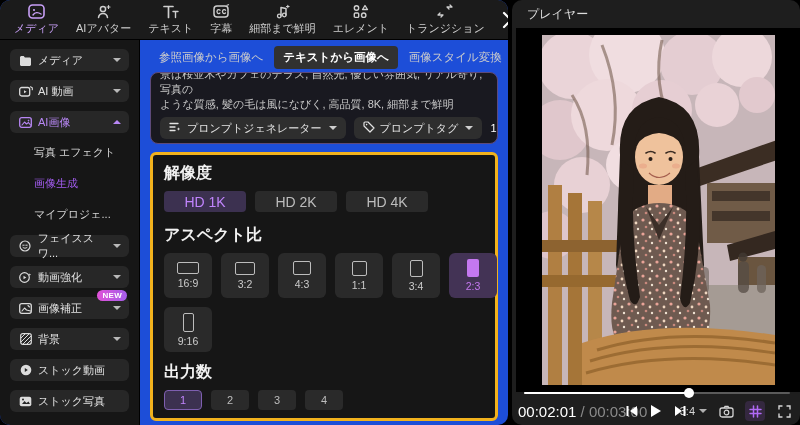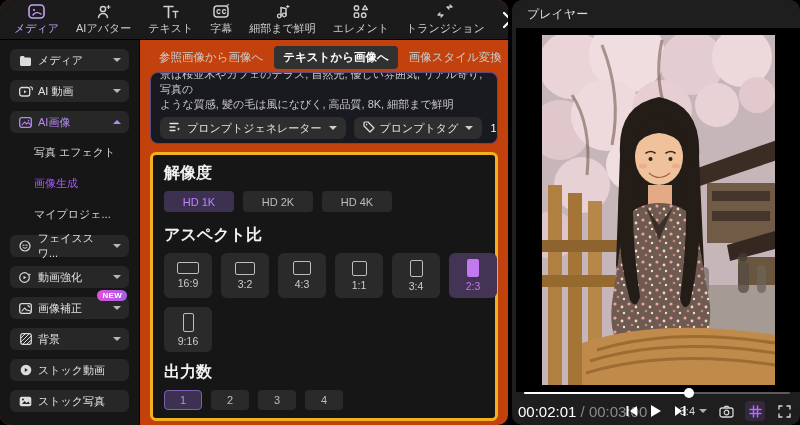--- a/index.html
+++ b/index.html
@@ -2,21 +2,21 @@
 <html><head>
 <meta charset="utf-8">
 <style>
   * { margin:0; padding:0; box-sizing:border-box; }
   html,body { width:800px; height:425px; background:#000; overflow:hidden;
     font-family:"Liberation Sans","DejaVu Sans",sans-serif; }
   .app { position:relative; width:800px; height:425px; background:#000; }
 
   
   .left-panel { position:absolute; left:0; top:0; width:508px; height:425px;
-    background:#c2410c; border-radius:10px; overflow:hidden; display:flex; flex-direction:column; }
+    background:#1d4ed8; border-radius:10px; overflow:hidden; display:flex; flex-direction:column; }
   .toolbar { height:40px; background:#1b1b1b; display:flex; align-items:center;
     padding:0 6px 0 14px; border-bottom:1px solid #000; flex-shrink:0; }
   .tb-item { display:flex; flex-direction:column; align-items:center; justify-content:center;
     gap:2px; margin-right:17px; color:#cfcfcf; cursor:pointer; }
   .tb-item .tb-label { font-size:11px; white-space:nowrap; }
   .tb-item.active { color:#c9a0f8; }
   .tb-item svg { display:block; }
   .tb-chevron { margin-left:auto; color:#fff; display:flex; align-items:center; }
 
   .panel-body { flex:1; display:flex; min-height:0; }
@@ -54,22 +54,22 @@
   .pill-btn { display:flex; align-items:center; gap:5px; background:#2e2e2e; border-radius:6px;
     height:22px; padding:0 9px; font-size:11px; color:#e3e3e3; cursor:pointer; white-space:nowrap; }
   .pill-btn .caret { margin-left:2px; border-top-color:#cfcfcf; }
   .char-counter { margin-left:auto; font-size:11px; color:#ffffff; white-space:nowrap; }
 
   
   .settings { margin-top:8px; border:3px solid #f2b21d; border-radius:6px;
     padding:8px 11px; flex-shrink:0; background:#161616; }
   .sec-label { font-size:16px; font-weight:bold; color:#f2f2f2; margin-bottom:7px; }
   .res-row { display:flex; gap:9px; margin-bottom:13px; }
-  .res-btn { width:70px; height:21px; background:#2a2a2a; border-radius:4px;
-    font-size:11px; color:#bdbdbd; display:flex; align-items:center; justify-content:center; cursor:pointer; }
+  .res-btn { width:82px; height:21px; background:#2a2a2a; border-radius:4px;
+    font-size:14px; color:#bdbdbd; display:flex; align-items:center; justify-content:center; cursor:pointer; }
   .res-btn.selected { background:#3c3150; color:#c084fc; }
   .ar-grid { display:flex; flex-wrap:wrap; gap:9px; width:336px; margin-bottom:10px; }
   .ar-tile { width:48px; height:45px; background:#2a2a2a; border-radius:6px; cursor:pointer;
     display:flex; flex-direction:column; align-items:center; justify-content:center; gap:3px; }
   .ar-shape { border:1.5px solid #bdbdbd; border-radius:2px; }
   .ar-label { font-size:10.5px; color:#cccccc; }
   .ar-tile.selected { background:#433355; }
   .ar-tile.selected .ar-shape { border:none; background:#c478f0; }
   .ar-tile.selected .ar-label { color:#c478f0; }
   .sh-169 { width:22px; height:12px; } .sh-32 { width:20px; height:13px; }

